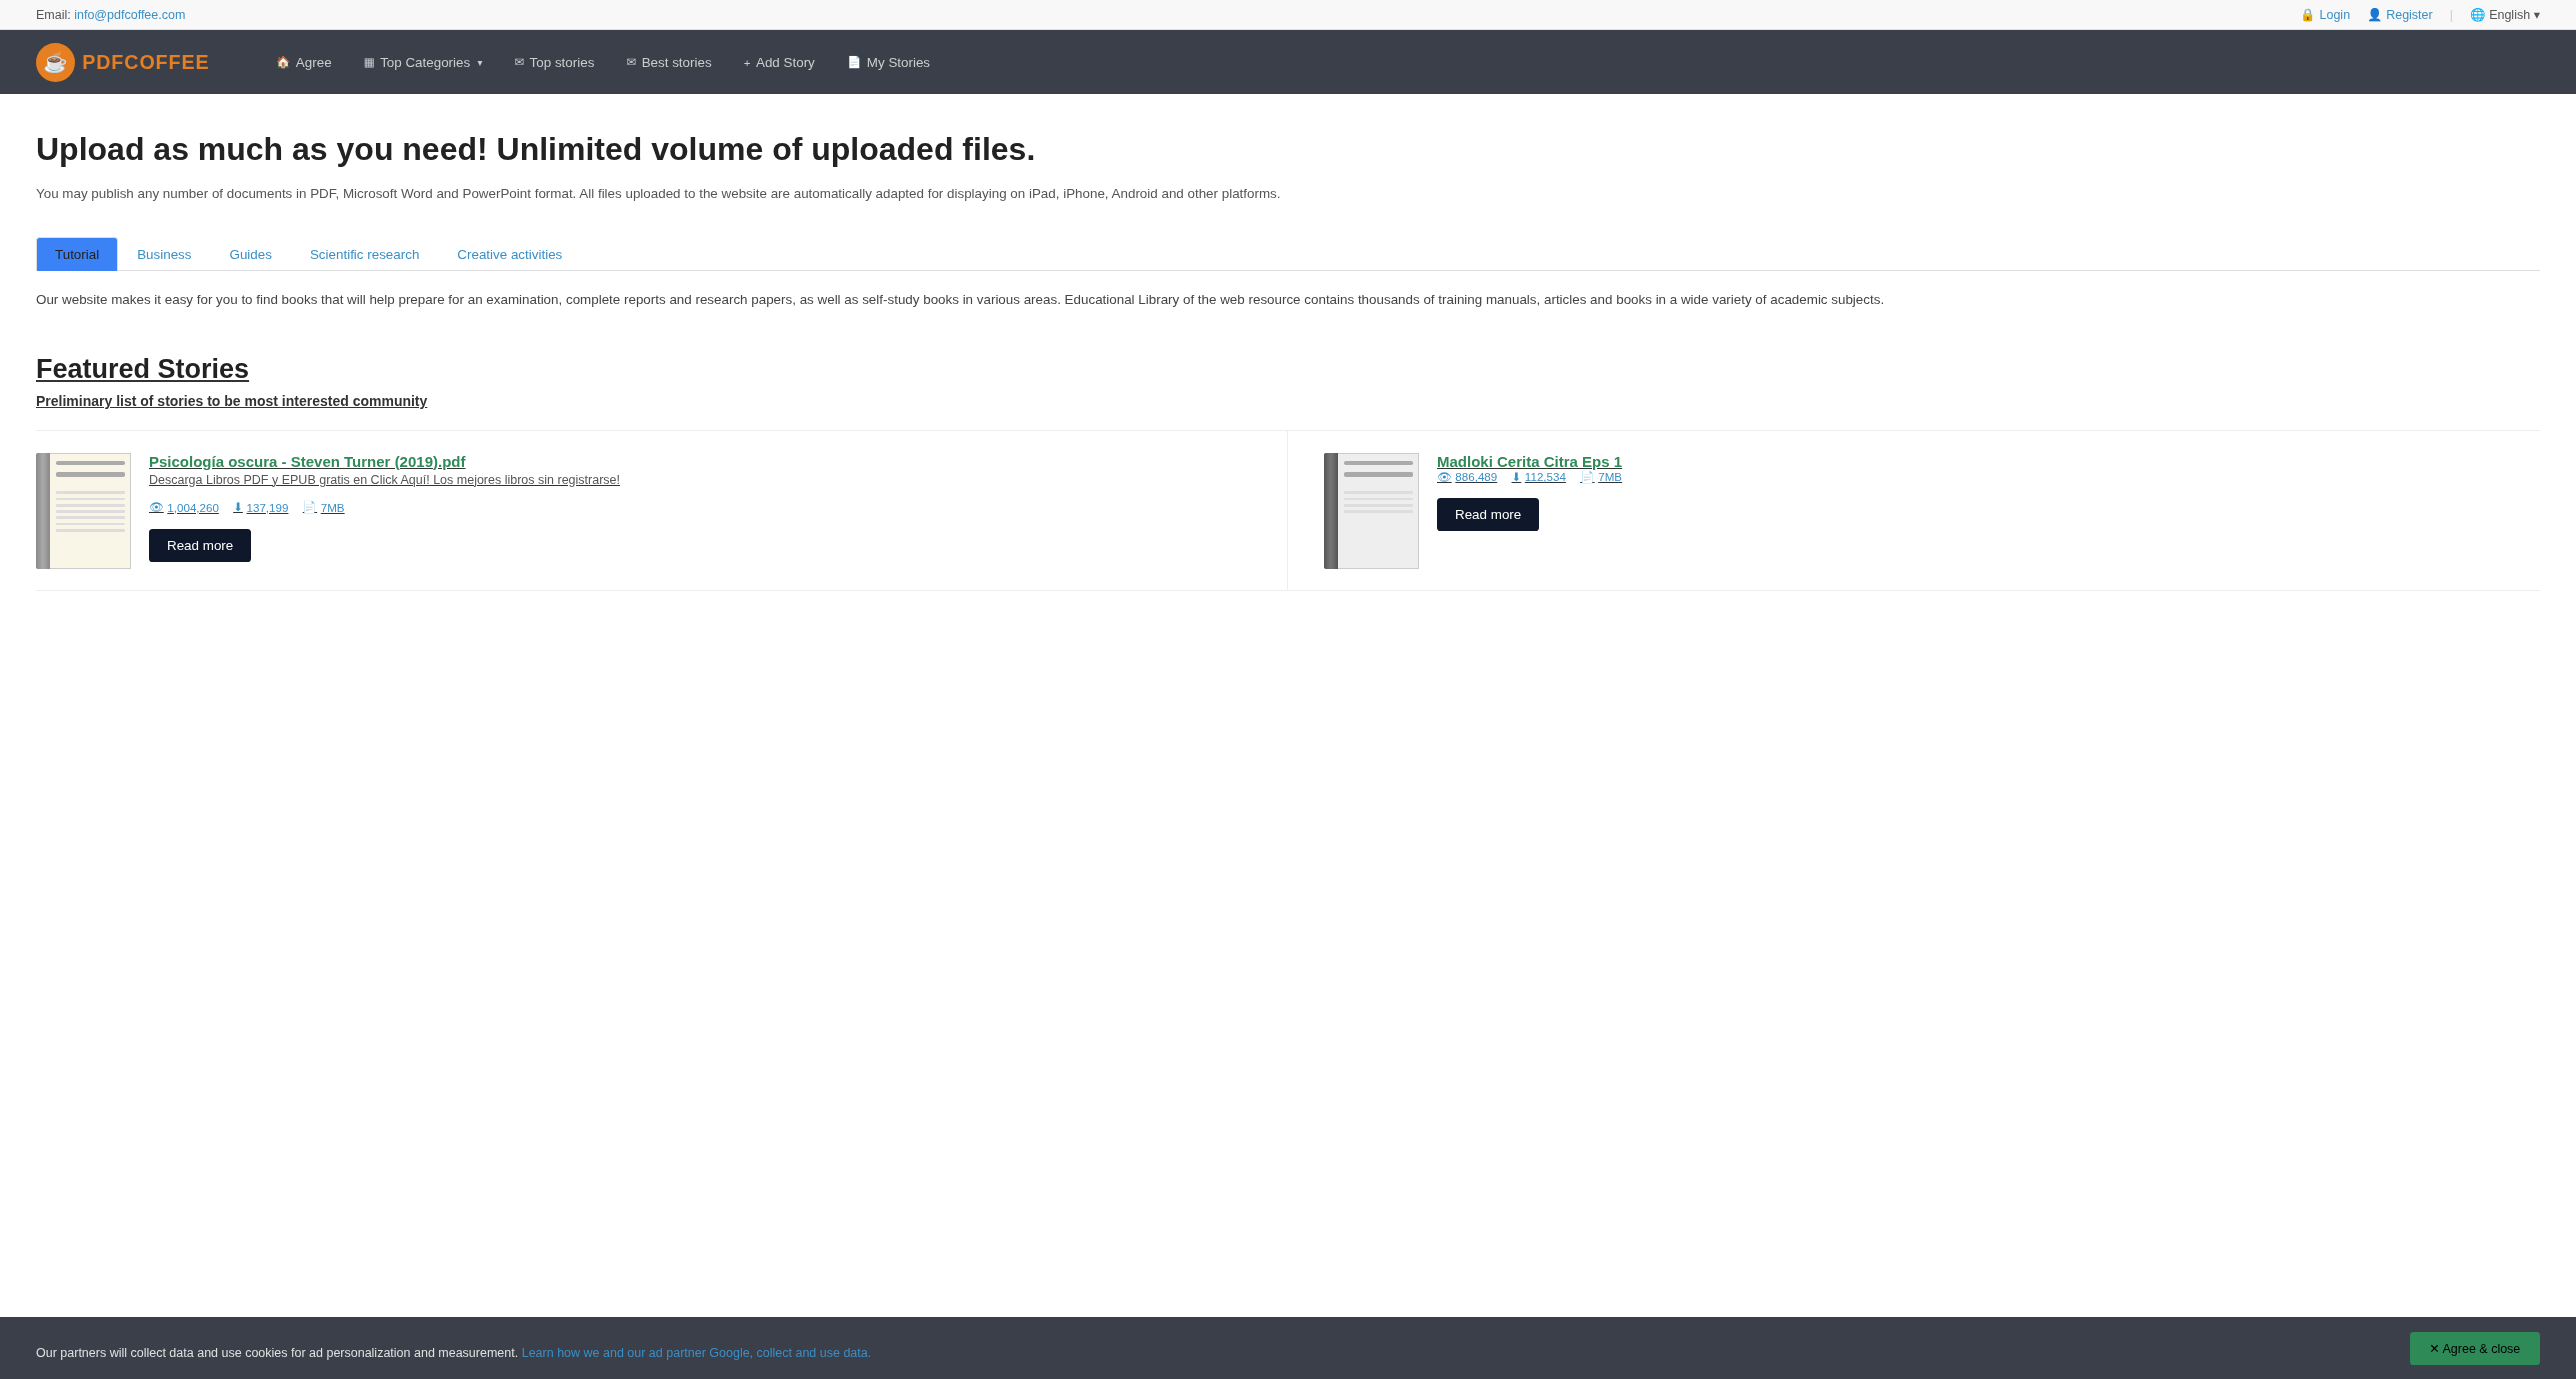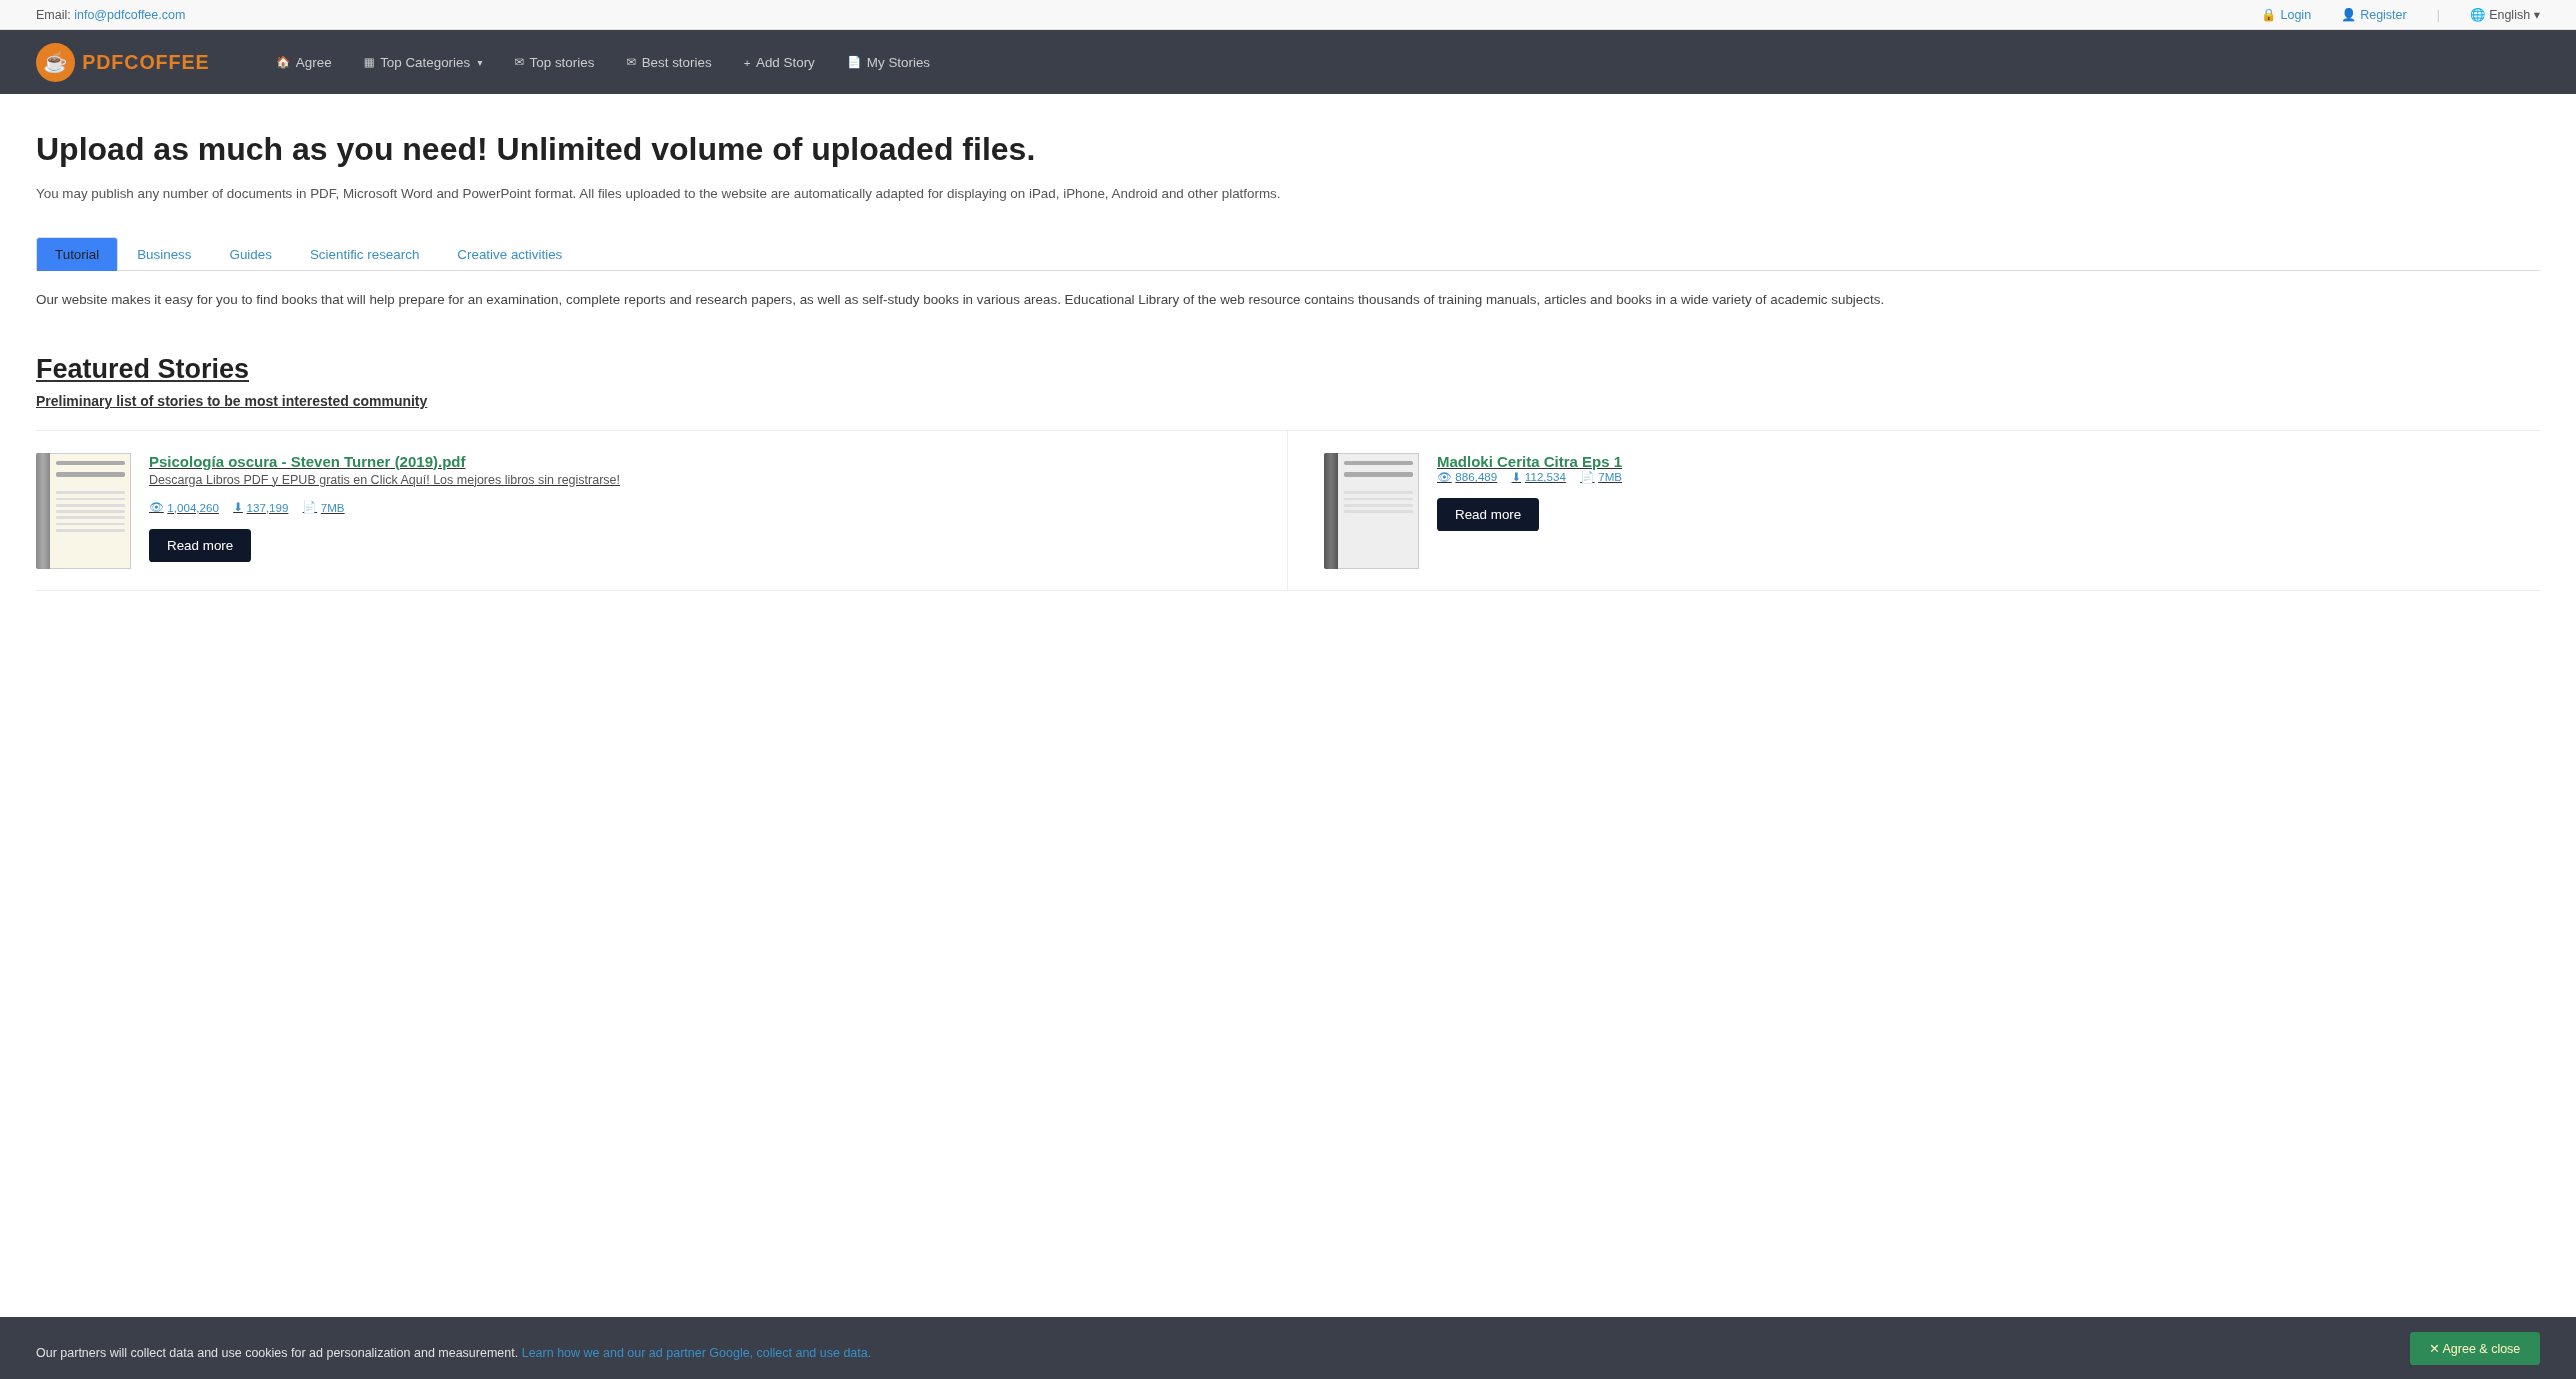--- a/index.html
+++ b/index.html
@@ -10,21 +10,21 @@
       background: #f8f8f8;
       border-bottom: 0.9px solid #e0e0e0;
       display: flex;
       justify-content: space-between;
       align-items: center;
       padding: 7.2px 36px;
       font-size: 12.5px;
     }
     .top-bar-left { color: #555; }
     .top-bar-left a { color: #3a8fc7; text-decoration: none; }
-    .top-bar-right { display: flex; align-items: center; gap: 30px; justify-content: space-between; }
+    .top-bar-right { display: flex; align-items: center; gap: 17px; justify-content: space-between; }
     .top-bar-right a { color: #3a8fc7; text-decoration: none; }
     .top-bar-divider { color: #ccc; }
     .lang-selector { display: flex; align-items: center; gap: 3.6px; color: #555; cursor: pointer; }
 
     
     .navbar {
       background: #3a3f4a;
       display: flex;
       align-items: center;
       padding: 0 36px;
@@ -160,21 +160,21 @@
       align-items: center;
       justify-content: space-between;
       padding: 14.3px 36px;
       font-size: 12.5px;
       z-index: 1000;
     }
     .cookie-text { flex: 1; margin-top: 10px; }
     .cookie-link { color: #3a8fc7; text-decoration: none; }
     .cookie-btn {
       background: #2e8b57;
-      color: #fef9c3;
+      color: #000000;
       border: none;
       padding: 9px 19.7px;
       font-size: 12.5px;
       border-radius: 3.6px;
       cursor: pointer;
       margin-left: 21.5px;
       white-space: nowrap;
       font-weight: 500;
     }
 

